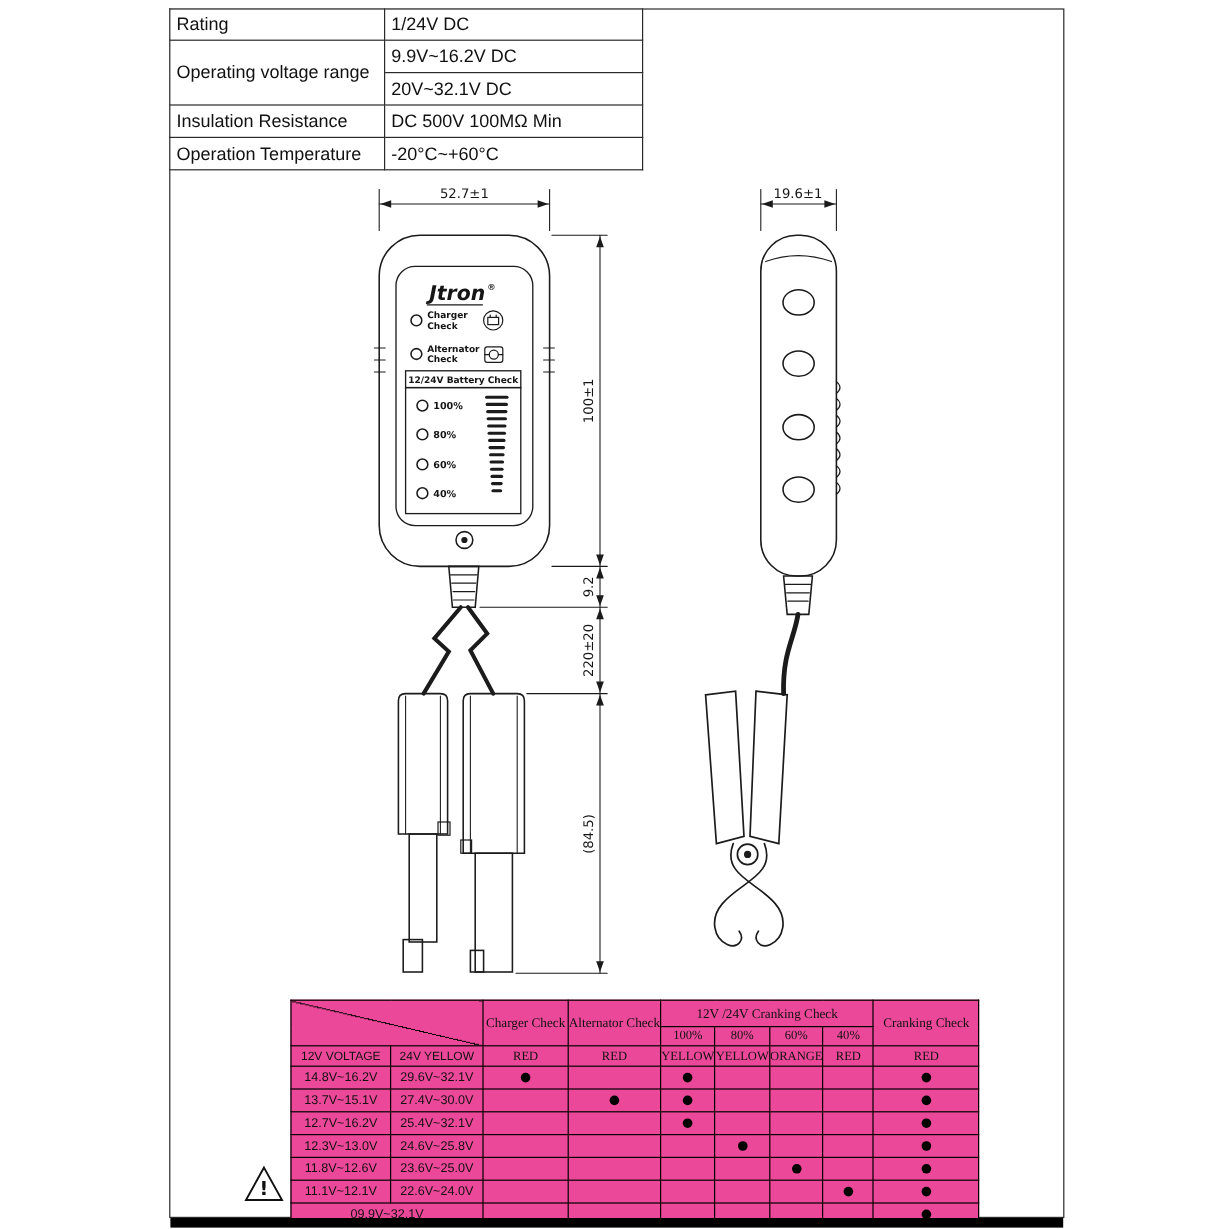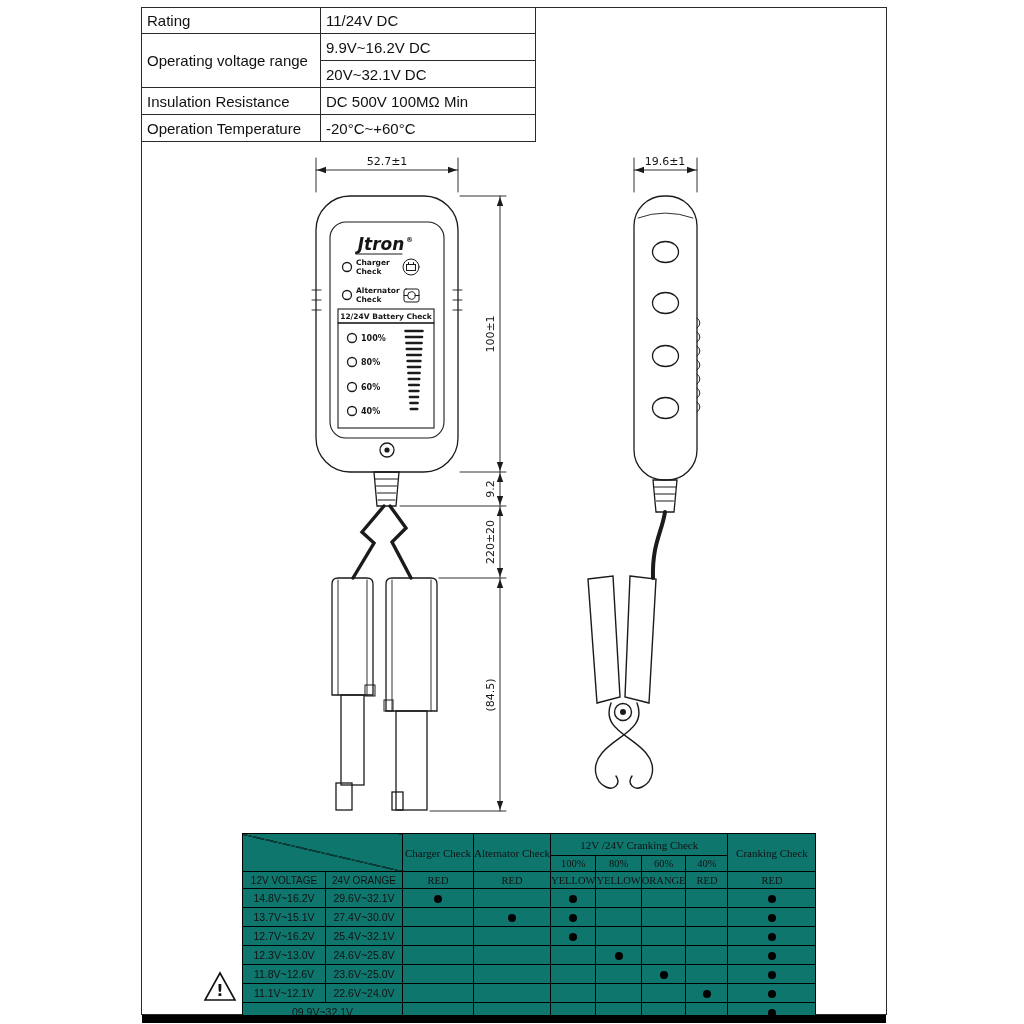--- a/index.html
+++ b/index.html
@@ -16,21 +16,21 @@
   
   .drawing { position:absolute; left:140px; top:135px; width:748px; height:700px; }
   .drawing text { fill:#151515; }
   .dim   { font:11px "DejaVu Sans", sans-serif; }
   .logo  { font:italic bold 17px "DejaVu Sans", sans-serif; }
   .reg   { font:bold 7px "DejaVu Sans", sans-serif; }
   .tiny  { font:bold 7.5px "DejaVu Sans", sans-serif; }
   .pct   { font:bold 8px "DejaVu Sans", sans-serif; }
 
   
-  .ind { position:absolute; left:242px; top:833px; border-collapse:collapse; table-layout:fixed; background:#0f766e; }
+  .ind { position:absolute; left:242px; top:833px; border-collapse:collapse; table-layout:fixed; background:#ec4899; }
   .ind th, .ind td { border:1px solid #000; text-align:center; vertical-align:middle; padding:0; font-weight:normal; white-space:nowrap; overflow:hidden; }
   .ind tr.h1 { height:22px; }
   .ind tr.h2 { height:16px; }
   .ind tr.h3 { height:17px;padding-left:16px; }
   .ind tbody tr { height:17px;padding-left:25px; }
   .serif    { font-family:"Liberation Serif", serif; font-size:11px; }
   .serif-sm { font-family:"Liberation Serif", serif; font-size:10.5px; }
   .volt     { font-family:"Liberation Sans", sans-serif; font-size:10.5px; }
   .volth    { font-family:"Liberation Sans", sans-serif; font-size:10px; }
   .diag { background:linear-gradient(to top right, transparent 49.4%, #000 49.4%, #000 50.6%, transparent 50.6%); }
@@ -50,21 +50,21 @@
   <div class="frame"></div>
 
   <table class="spec">
     <colgroup>
         <col style="width:179px">
         <col style="width:215px">
       </colgroup>
     <tbody>
         <tr style="height:26px">
       <td>Rating</td>
-      <td>11/24V DC</td>
+      <td>1/24V DC</td>
     </tr>
     <tr>
       <td rowspan="2">Operating voltage range</td>
       <td>9.9V~16.2V DC</td>
     </tr>
     <tr>
       <td>20V~32.1V DC</td>
     </tr>
     <tr>
       <td>Insulation Resistance</td>
@@ -286,21 +286,21 @@
         <th rowspan="2" class="serif">Cranking Check</th>
       </tr>
       <tr class="h2">
         <th class="serif-sm">100%</th>
         <th class="serif-sm">80%</th>
         <th class="serif-sm">60%</th>
         <th class="serif-sm">40%</th>
       </tr>
       <tr class="h3">
         <th class="volth">12V VOLTAGE</th>
-        <th class="volth">24V ORANGE</th>
+        <th class="volth">24V YELLOW</th>
         <th class="serif-sm">RED</th>
         <th class="serif-sm">RED</th>
         <th class="serif-sm">YELLOW</th>
         <th class="serif-sm">YELLOW</th>
         <th class="serif-sm">ORANGE</th>
         <th class="serif-sm">RED</th>
         <th class="serif-sm">RED</th>
       </tr>
     </thead>
     <tbody id="indicator-body">

